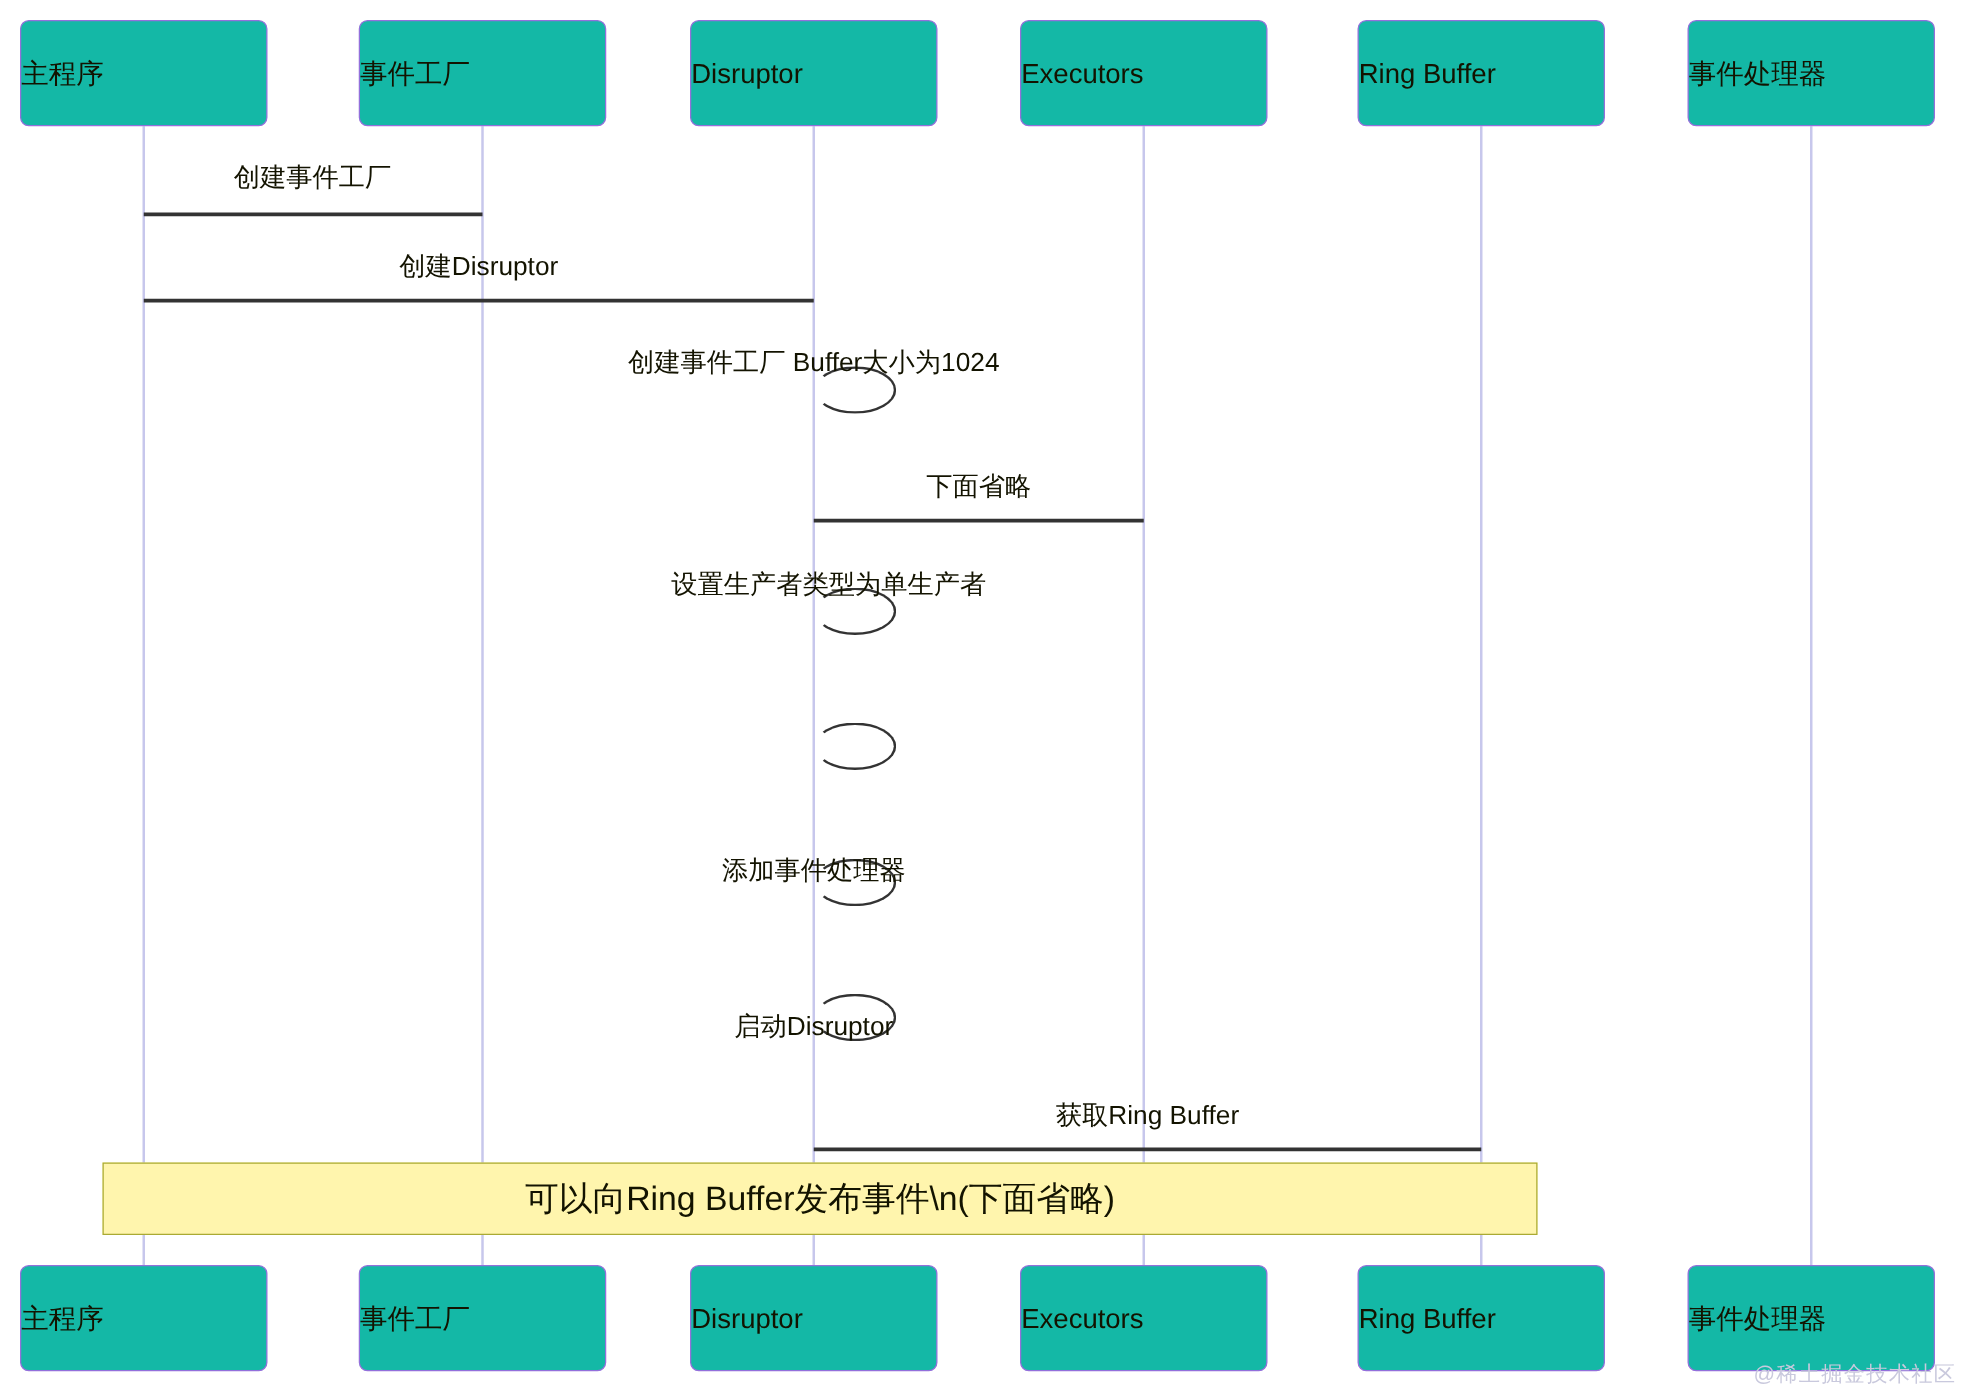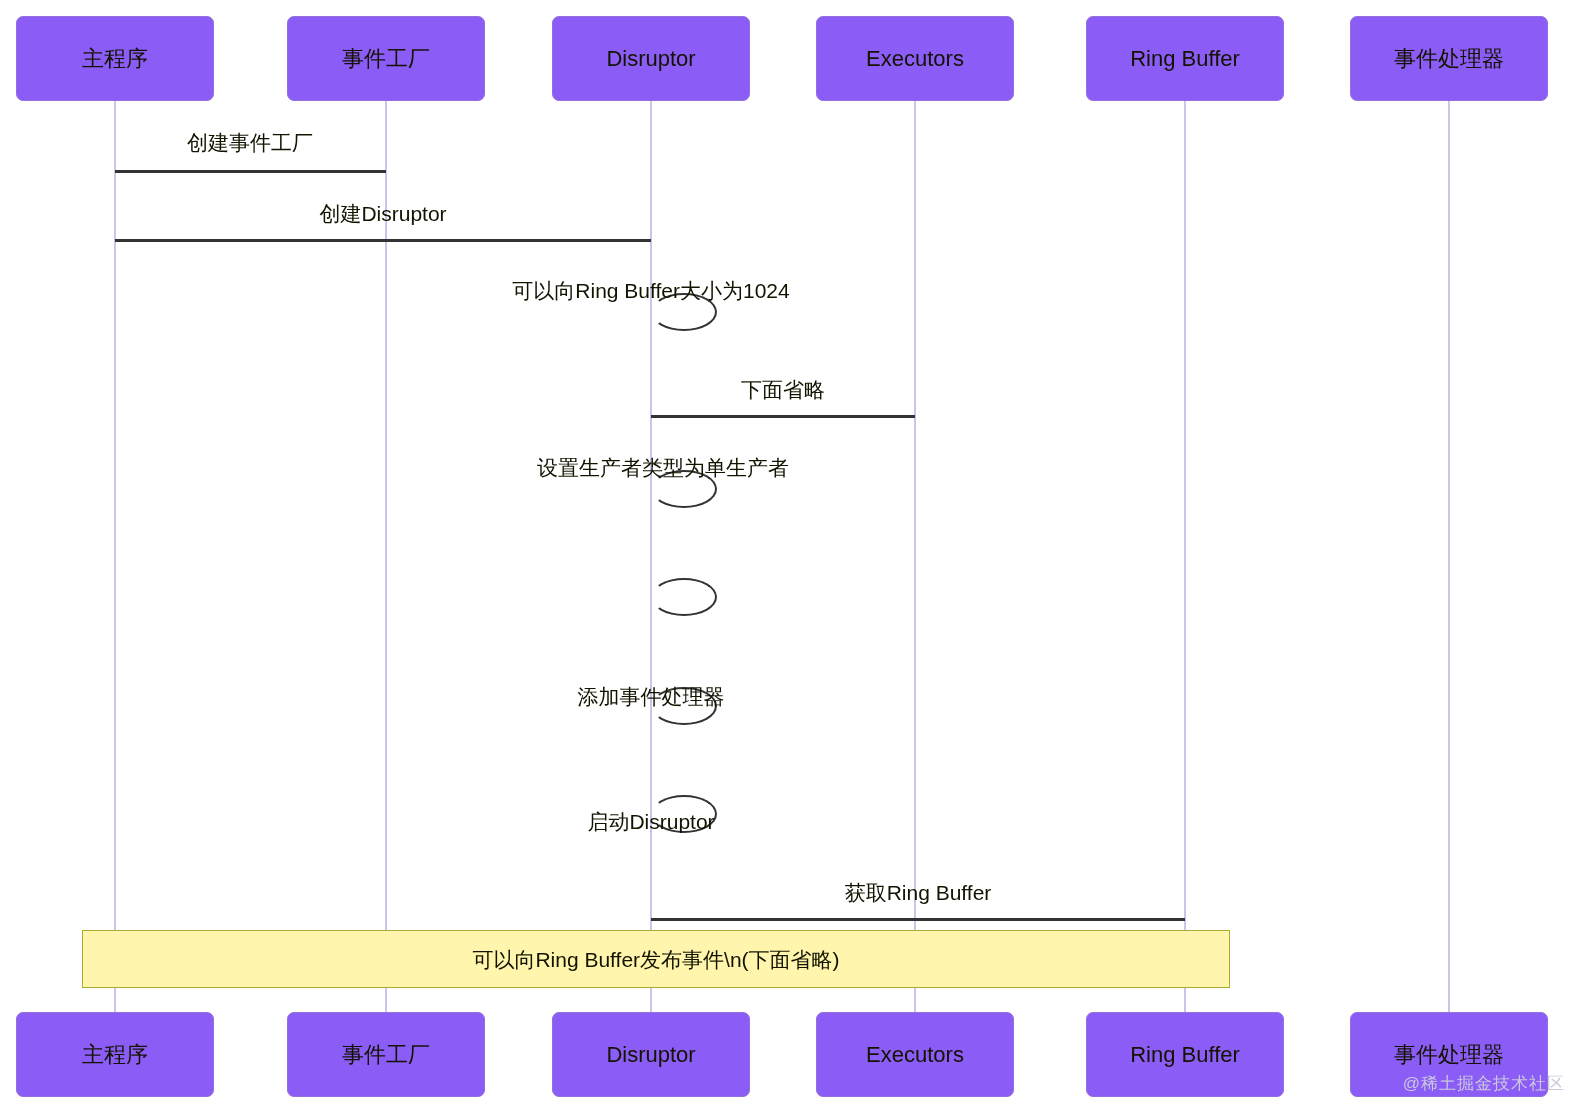--- a/index.html
+++ b/index.html
@@ -1,31 +1,31 @@
 <!DOCTYPE html>
 <html><head>
 <meta charset="utf-8">
 <style>
   html,body{margin:0;padding:0;background:#ffffff;}
   body{width:1581px;height:1119px;position:relative;overflow:hidden;
        font-family:"Liberation Sans","DejaVu Sans",sans-serif;}
   #diagram{position:absolute;left:0;top:0;width:1581px;height:1119px;}
   .actor-box{position:absolute;box-sizing:border-box;
-      background:#8b5cf6;border:1.4px solid #9370DB;border-radius:7px;
-      display:flex;align-items:center;justify-content:center;}
+      background:#14b8a6;border:1.4px solid #9370DB;border-radius:7px;
+      display:flex;align-items:center;justify-content:flex-start;}
   .actor-label{font-size:22px;color:#131300;line-height:1;white-space:nowrap;}
   .lifeline{position:absolute;width:2px;background:#C7C7EC;}
   .msg-line{position:absolute;height:3px;background:#333333;}
   .msg-label{position:absolute;font-size:21px;color:#131300;white-space:nowrap;
       transform:translateX(-50%);line-height:1;}
   .selfloop{position:absolute;border:2.6px solid #333333;border-radius:50%;
       background:transparent;border-left-color:transparent;}
   .note-box{position:absolute;box-sizing:border-box;background:#FFF5AD;
       border:1.6px solid #AAAA33;display:flex;align-items:center;justify-content:center;}
-  .note-text{font-size:21px;color:#131300;white-space:nowrap;line-height:1;}
+  .note-text{font-size:27px;color:#131300;white-space:nowrap;line-height:1;}
   .watermark{position:absolute;font-size:17px;color:#c9c9dd;white-space:nowrap;
       letter-spacing:1px;}
 </style>
 </head>
 <body>
 
 <div id="diagram">
     <div class="lifeline" style="left:114px;top:101px;height:911px;"></div>
     <div class="lifeline" style="left:385px;top:101px;height:911px;"></div>
     <div class="lifeline" style="left:650px;top:101px;height:911px;"></div>
@@ -66,30 +66,30 @@
       <span class="actor-label">Ring Buffer</span>
     </div>
     <div class="actor-box" style="left:1350px;top:1012px;width:198px;height:85px;">
       <span class="actor-label">事件处理器</span>
     </div>
     <div class="msg-line" style="left:115px;top:170px;width:271px;"></div>
     <div class="msg-label" style="left:250px;top:134px;font-family:Liberation Mono, monospace;">创建事件工厂</div>
     <div class="msg-line" style="left:115px;top:239px;width:536px;"></div>
     <div class="msg-label" style="left:383px;top:203px;">创建Disruptor</div>
     <div class="selfloop" style="left:651px;top:293px;width:62px;height:34px;"></div>
-    <div class="msg-label" style="left:651px;top:280px;">可以向Ring Buffer大小为1024</div>
+    <div class="msg-label" style="left:651px;top:280px;">创建事件工厂 Buffer大小为1024</div>
     <div class="msg-line" style="left:651px;top:415px;width:264px;"></div>
     <div class="msg-label" style="left:783px;top:379px;">下面省略</div>
     <div class="selfloop" style="left:651px;top:470px;width:62px;height:34px;"></div>
     <div class="msg-label" style="left:651px;top:457px;margin-left:12px;">设置生产者类型为单生产者</div>
     <div class="selfloop" style="left:651px;top:578px;width:62px;height:34px;"></div>
     <div class="selfloop" style="left:651px;top:687px;width:62px;height:34px;"></div>
     <div class="msg-label" style="left:651px;top:674px;margin-top:12px;">添加事件处理器</div>
     <div class="selfloop" style="left:651px;top:795px;width:62px;height:34px;"></div>
     <div class="msg-label" style="left:651px;top:811px;">启动Disruptor</div>
     <div class="msg-line" style="left:651px;top:918px;width:534px;"></div>
     <div class="msg-label" style="left:918px;top:882px;">获取Ring Buffer</div>
     <div class="note-box" style="left:82px;top:930px;width:1148px;height:58px;">
       <span class="note-text">可以向Ring Buffer发布事件\n(下面省略)</span>
     </div>
   </div>
 
-<div class="watermark" style="right:16px;bottom:24px;">@稀土掘金技术社区</div>
+<div class="watermark" style="right:16px;bottom:8px;">@稀土掘金技术社区</div>
 
 </body></html>

